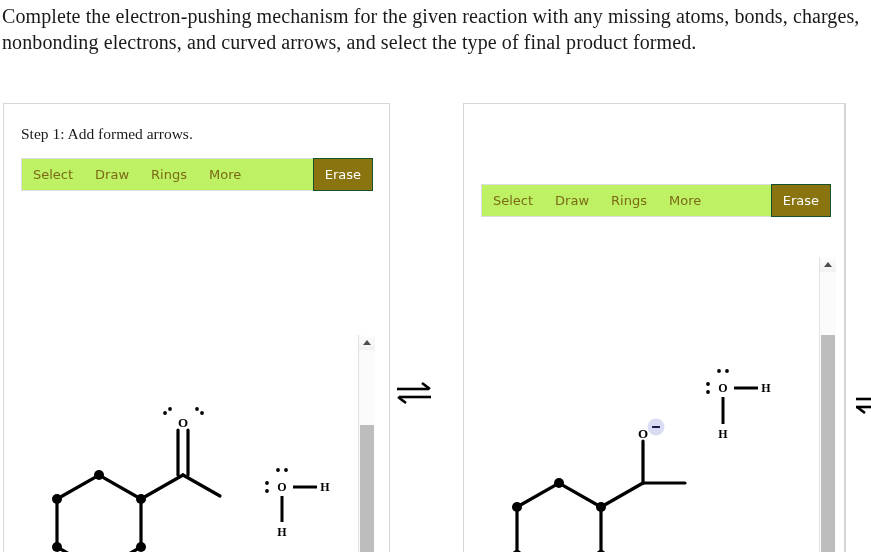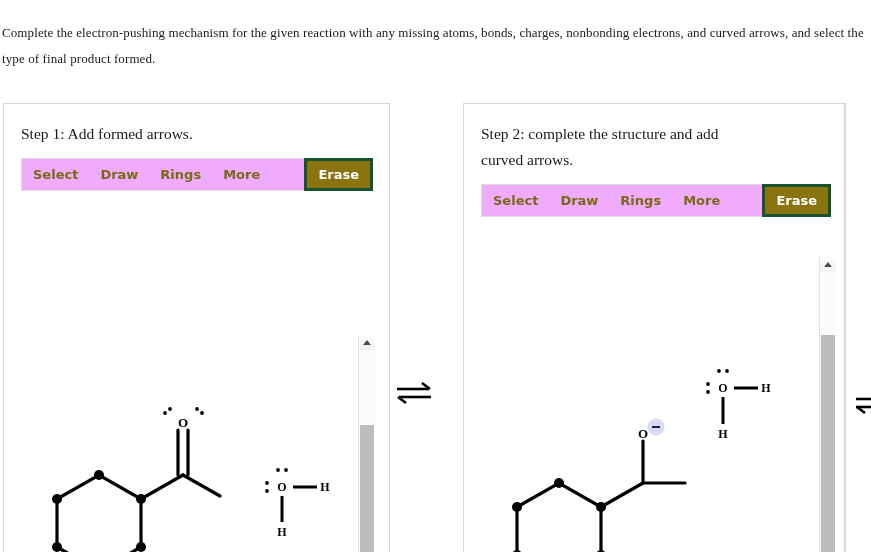--- a/index.html
+++ b/index.html
@@ -15,25 +15,24 @@
     font-family: "Liberation Serif", "DejaVu Serif", serif;
     color: #000000;
   }
 
   
   #prompt {
     position: absolute;
     left: 2px;
     top: 3px;
     width: 866px;
-    font-size: 13px;
+    font-size: 20px;
     line-height: 26px;
     color: #1a1a1a;
     letter-spacing: 0.1px;
-    margin-top: 17px;
   }
 
   
   .panel {
     position: absolute;
     background: #ffffff;
     border: 1px solid #d6d6d6;
     box-sizing: border-box;
     overflow: hidden;
   }
@@ -47,25 +46,24 @@
     color: #1a1a1a;
   }
   #step1-title { left: 17px; top: 17px; width: 330px; }
   #step2-title { left: 17px; top: 17px; width: 275px; }
 
   
   .toolbar {
     position: absolute;
     box-sizing: border-box;
     border: 1px solid #dddddd;
-    background: #f0abfc;
+    background: #bef264;
     height: 33px;
     display: flex;
     align-items: stretch;
-    font-weight: bold;
   }
   #toolbar-left  { left: 17px; top: 54px; width: 352px; }
   #toolbar-right { left: 17px; top: 80px; width: 350px; }
 
   .tool-item {
     display: flex;
     align-items: center;
     padding: 0 11px;
     font-family: "DejaVu Sans", "Liberation Sans", sans-serif;
     font-size: 13px;
@@ -77,21 +75,21 @@
   .erase-btn {
     display: flex;
     align-items: center;
     justify-content: center;
     background: #8a7410;
     color: #ffffff;
     font-family: "DejaVu Sans", "Liberation Sans", sans-serif;
     font-size: 13px;
     padding: 0 11px;
     margin: -1px -1px -1px 0;
-    border: 3px solid #14532d;
+    border: 1px solid #14532d;
     cursor: pointer;
     white-space: nowrap;
   }
 
   
   .canvas {
     position: absolute;
     left: 1px;
     right: 0;
     bottom: 0;
@@ -256,21 +254,20 @@
     <div class="sb-arrow">
       <span class="tri"></span>
     </div>
     <div class="sb-track"></div>
     <div class="sb-thumb" id="thumb-left"></div>
   </div>
 </div>
 
 <div class="panel" id="panel-right">
 
-  <div class="step-title" id="step2-title">Step 2: complete the structure and add curved arrows.</div>
 
   <div class="toolbar" id="toolbar-right">
     <div class="tool-item">Select</div>
     <div class="tool-item">Draw</div>
     <div class="tool-item">Rings</div>
     <div class="tool-item">More</div>
     <div class="tool-spacer"></div>
     <div class="erase-btn">Erase</div>
   </div>
 

